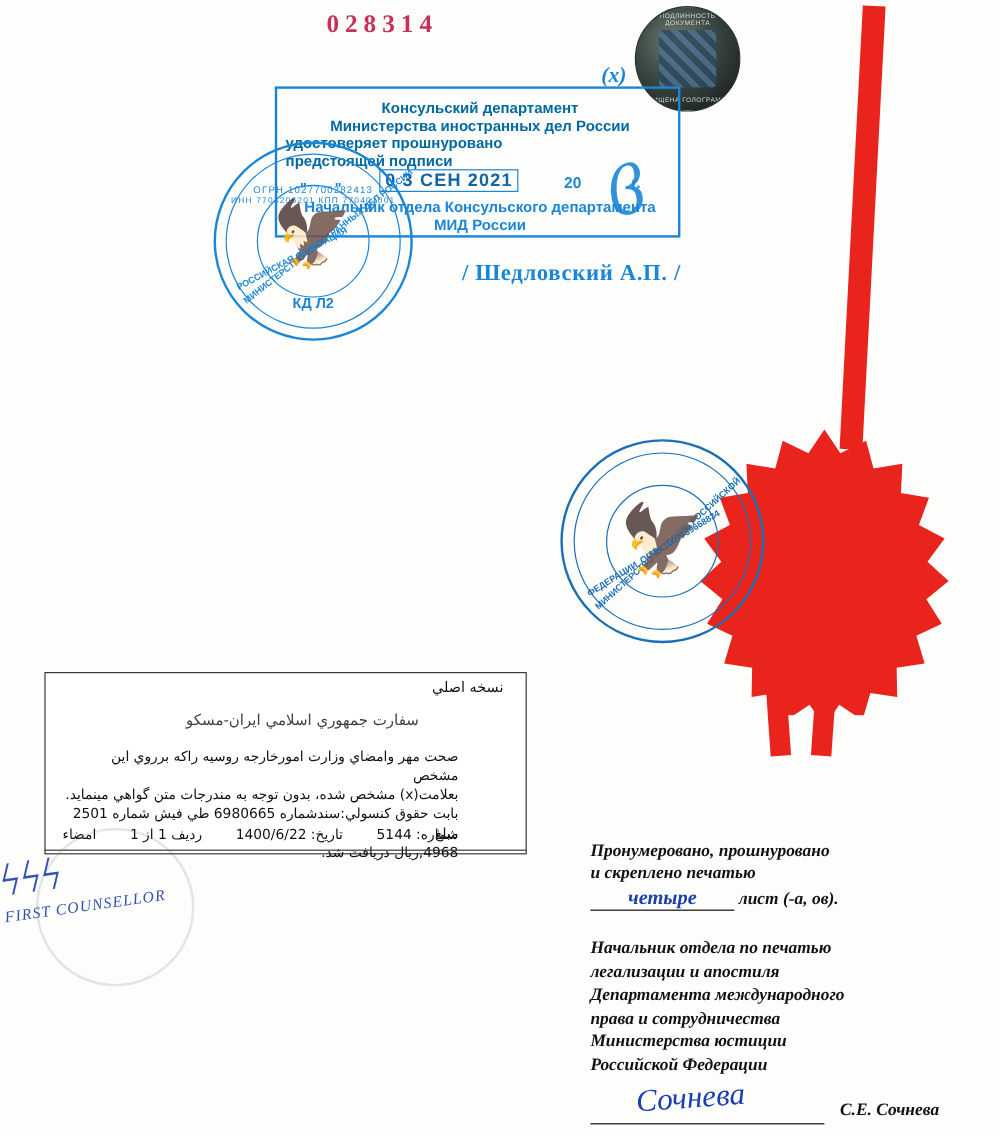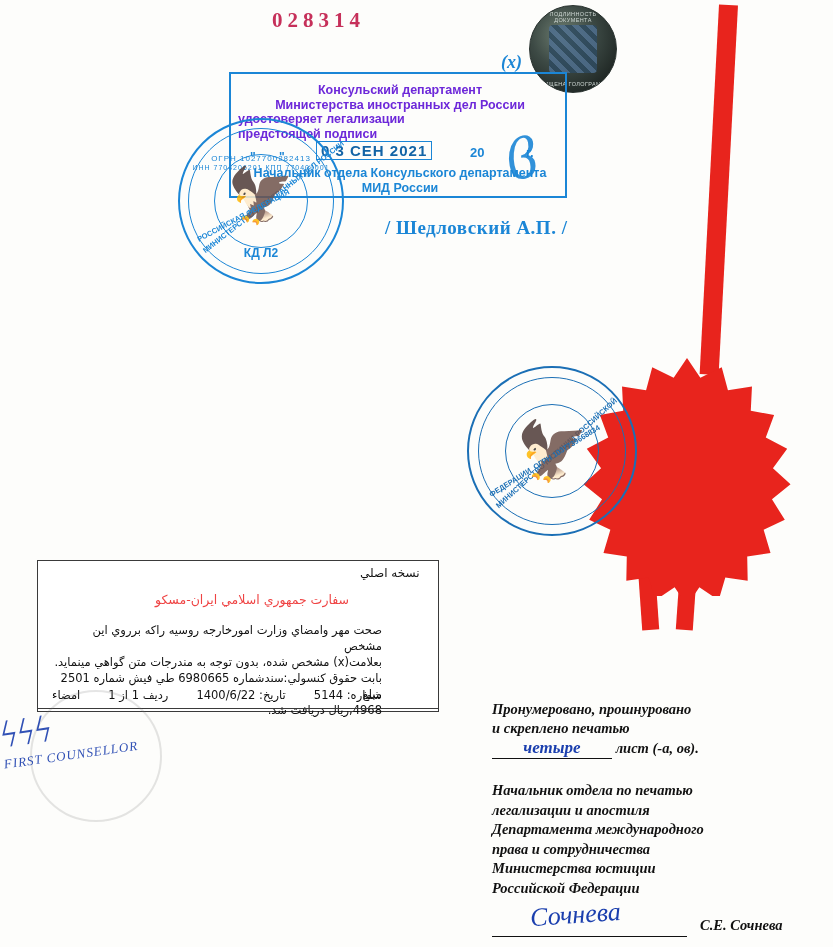--- a/index.html
+++ b/index.html
@@ -41,21 +41,21 @@
     width: 338px;
     height: 126px;
     border: 2px solid #1b86d6;
     box-sizing: border-box;
   }
   .consular-text {
     position: absolute;
     left: 238px;
     top: 83px;
     width: 324px;
-    color: #6d28d9;
+    color: #0369a1;
     font-family: "Liberation Sans", sans-serif;
     font-weight: 700;
     font-size: 12.5px;
     line-height: 14.5px;
     text-align: center;
   }
   .consular-text .l-left { text-align: left; }
   .date-row {
     position: absolute;
     left: 238px;
@@ -317,21 +317,21 @@
   }
   .iran-title {
     position: absolute;
     left: 132px;
     top: 592px;
     width: 240px;
     text-align: center;
     font-family: "DejaVu Sans", sans-serif;
     font-size: 12.5px;
     direction: rtl;
-    color: #ef4444;
+    color: #404040;
   }
   .iran-body {
     position: absolute;
     left: 52px;
     top: 622px;
     width: 330px;
     text-align: right;
     direction: rtl;
     font-family: "DejaVu Sans", sans-serif;
     font-size: 11.5px;
@@ -488,21 +488,21 @@
 
   <div class="ribbon ribbon-main"></div>
   <div class="ribbon ribbon-b1"></div>
   <div class="ribbon ribbon-b2"></div>
   <div class="rosette"></div>
 
   <div class="consular-box"></div>
   <div class="consular-text">
     <div>Консульский департамент</div>
     <div>Министерства иностранных дел России</div>
-    <div class="l-left">удостоверяет легализации</div>
+    <div class="l-left">удостоверяет прошнуровано</div>
     <div class="l-left">предстоящей подписи</div>
   </div>
   <div class="date-row">
     <span class="quotes">"     "</span>
     <span class="dstamp">0 3 СЕН 2021</span>
     <span class="year">20</span>
     <span class="gsuffix">г.</span>
   </div>
   <div class="consular-head">
     <div>Начальник отдела Консульского департамента</div>

